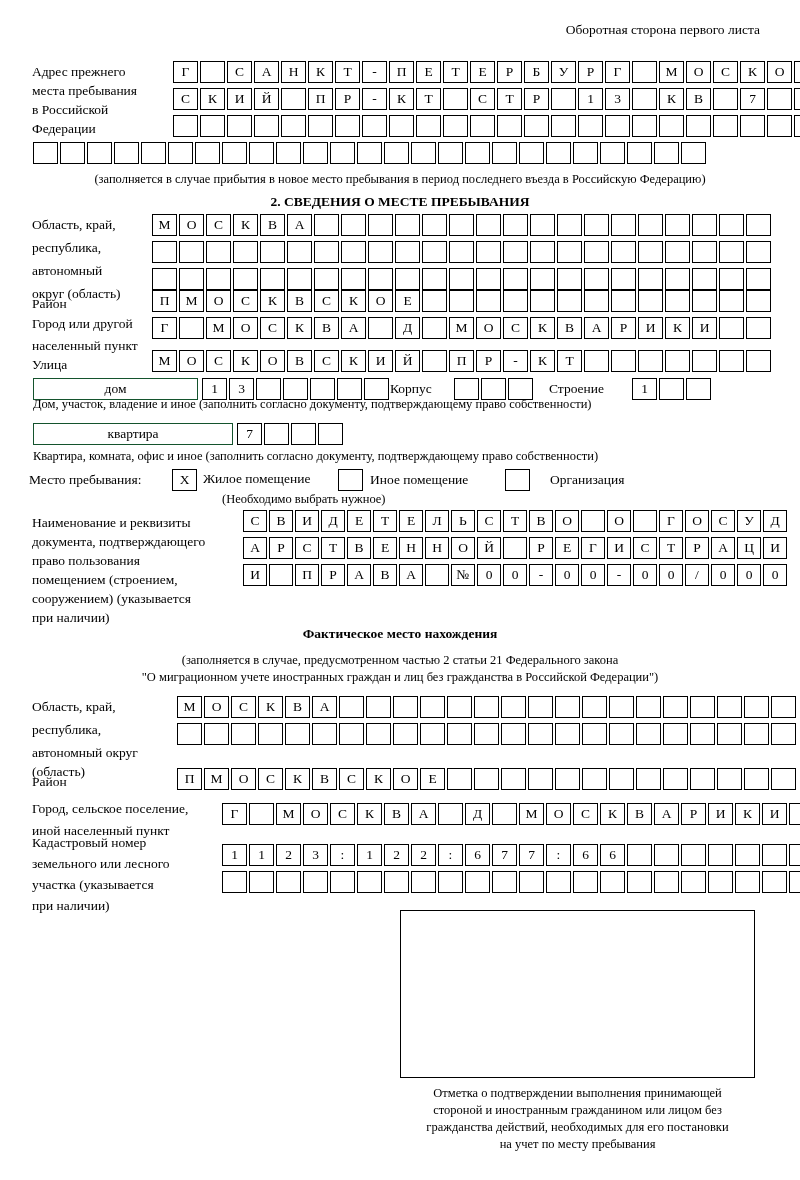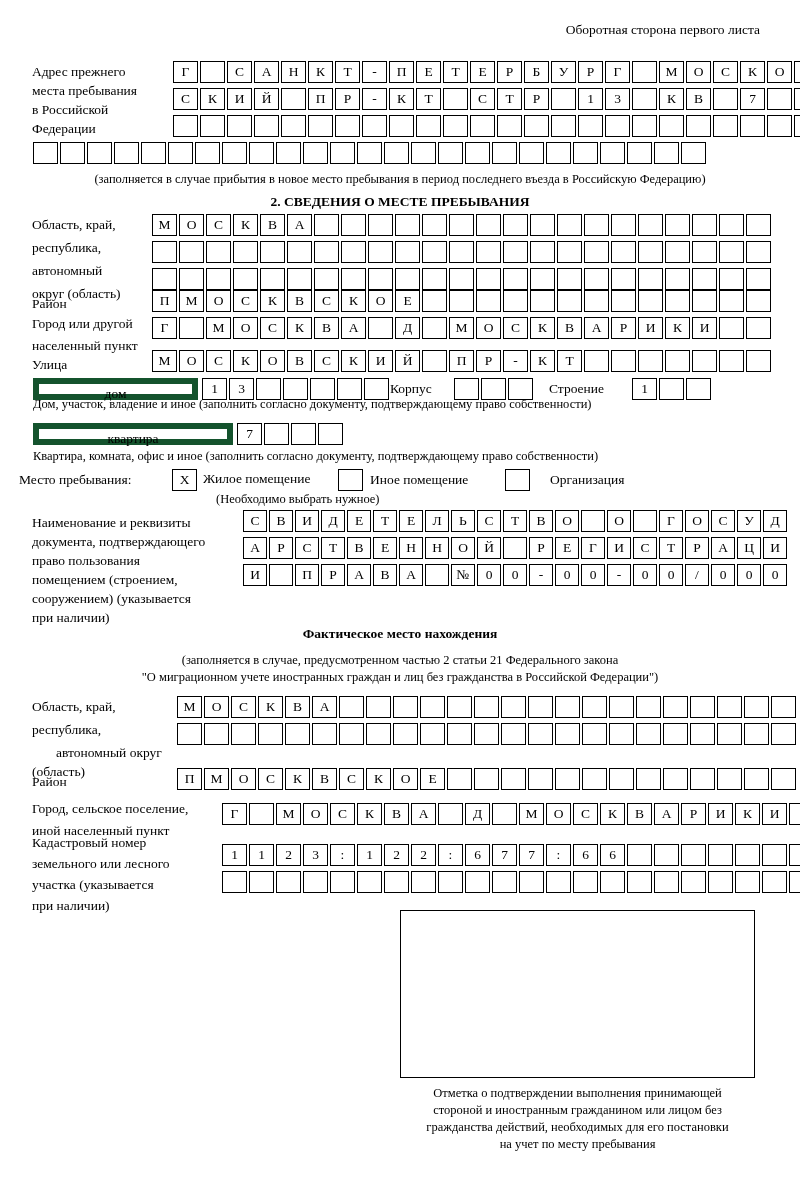--- a/index.html
+++ b/index.html
@@ -23,21 +23,21 @@
     margin-right:2px;
     box-sizing:border-box;
     font-size:13.5px;
     line-height:20px;
     text-align:center;
     font-family:"Liberation Serif", serif;
     background:#fff;
   }
   .note{font-size:12.5px;}
   .box-label{
-    border:6px solid #14532d;
+    border:1px solid #14532d;
     height:22px;
     box-sizing:border-box;
     font-size:13.5px;
     line-height:20px;
     text-align:center;
     margin-right:2px;
   }
   .inline-txt{font-size:13.5px;line-height:22px;}
   .bigbox{
     position:absolute;
@@ -377,28 +377,28 @@
   <div class="box-label" style="position:absolute;left:33px;top:423px;width:200px;">квартира</div>
   <div class="cells" id="s2-flat" style="position:absolute;left:237px;top:423px;">
       <div class="c">7</div>
       <div class="c"></div>
       <div class="c"></div>
       <div class="c"></div>
     </div>
 
   <div class="note" style="position:absolute;left:33px;top:449px;">Квартира, комната, офис и иное (заполнить согласно документу, подтверждающему право собственности)</div>
 
-  <div class="inline-txt" style="position:absolute;left:19px;top:469px;">Место пребывания:</div>
+  <div class="inline-txt" style="position:absolute;left:29px;top:469px;">Место пребывания:</div>
   <div class="c" style="position:absolute;left:172px;top:469px;">Х</div>
   <div class="inline-txt" style="position:absolute;left:203px;top:468px;">Жилое помещение</div>
   <div class="c" style="position:absolute;left:338px;top:469px;"></div>
   <div class="inline-txt" style="position:absolute;left:370px;top:469px;">Иное помещение</div>
   <div class="c" style="position:absolute;left:505px;top:469px;"></div>
   <div class="inline-txt" style="position:absolute;left:550px;top:469px;">Организация</div>
-  <div class="note" style="position:absolute;left:216px;top:492px;">(Необходимо выбрать нужное)</div>
+  <div class="note" style="position:absolute;left:222px;top:492px;">(Необходимо выбрать нужное)</div>
 
   <div class="lbl-block" style="left:32px;top:513px;width:205px;">
     <div>Наименование и реквизиты</div>
     <div>документа, подтверждающего</div>
     <div>право пользования</div>
     <div>помещением (строением,</div>
     <div>сооружением) (указывается</div>
     <div>при наличии)</div>
   </div>
   <div class="cells" id="s2-doc-0" style="position:absolute;left:243px;top:510px;">
@@ -473,21 +473,21 @@
 
   <div class="sect-title" style="top:626px;">Фактическое место нахождения</div>
   <div class="caption" style="left:0;top:652px;width:800px;">
     <div>(заполняется в случае, предусмотренном частью 2 статьи 21 Федерального закона</div>
     <div>"О миграционном учете иностранных граждан и лиц без гражданства в Российской Федерации")</div>
   </div>
 
   <div class="lbl-block" style="left:32px;top:697px;width:145px;">
     <div>Область, край,</div>
     <div style="margin-top:4px;">республика,</div>
-    <div style="margin-top:4px;margin-left:24px;">автономный округ</div>
+    <div style="margin-top:4px;">автономный округ</div>
     <div style="">(область)</div>
   </div>
   <div class="cells" id="al-region-0" style="position:absolute;left:177px;top:696px;">
       <div class="c">М</div>
       <div class="c">О</div>
       <div class="c">С</div>
       <div class="c">К</div>
       <div class="c">В</div>
       <div class="c">А</div>
       <div class="c"></div>

